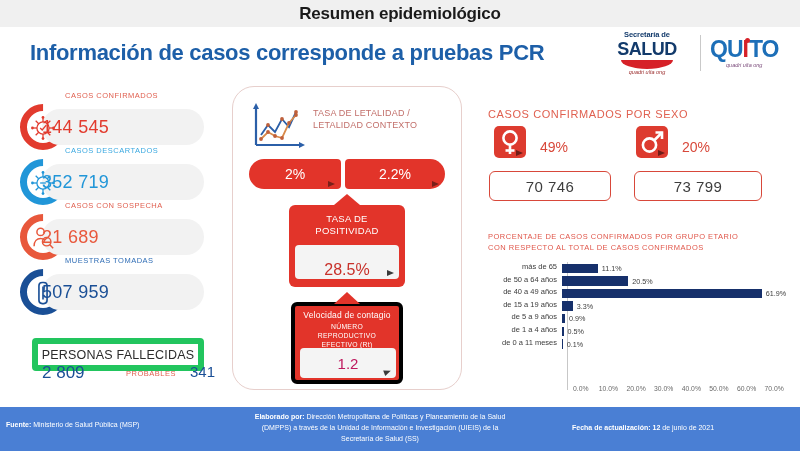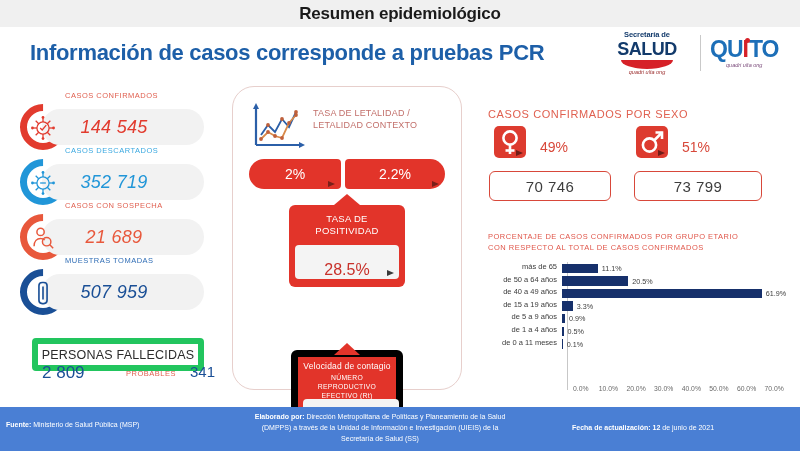--- a/index.html
+++ b/index.html
@@ -54,22 +54,22 @@
   .stat .ring{
     position:absolute;left:0;top:4px;width:46px;height:46px;border-radius:50%;
     border:7px solid #e23b2e;border-right-color:transparent;
     transform:rotate(-45deg);box-sizing:border-box;
   }
   .stat.blue .ring{border-color:#2196d8;border-right-color:transparent;}
   .stat.navy .ring{border-color:#1a4f96;border-right-color:transparent;}
   .stat .pill{
     position:absolute;left:22px;top:9px;width:162px;height:36px;
     background:#f2f2f2;border-radius:18px;
-    display:flex;align-items:center;justify-content:center;
-    box-sizing:border-box;padding-right:18px;font-style:italic;
+    display:flex;align-items:center;justify-content:flex-start;
+    box-sizing:border-box;padding-right:18px;
   }
   .stat .num{font-size:18px;color:#e23b2e;letter-spacing:0.3px;}
   .stat.blue .num{color:#2196d8;}
   .stat.navy .num{color:#1a4f96;}
   .stat.orange .num{color:#e8583c;}
   .stat .cap{
     position:absolute;left:45px;top:-9px;font-size:7.5px;color:#e06050;
     letter-spacing:0.5px;white-space:nowrap;
   }
   .stat.blue .cap{color:#3aa8e0;}
@@ -125,21 +125,21 @@
   }
   .posit-box .val{
     position:absolute;left:6px;top:40px;width:104px;height:34px;
     background:#f4f4f4;border-radius:4px;display:flex;align-items:center;justify-content:center;
   }
   .posit-box .val span{font-size:16px;color:#c8312a;margin-top:16px;}
   .posit-box .val .pill-arrow{border-left-color:#3a3a3a;right:5px;bottom:3px;}
 
   .vel-box{
     position:absolute;left:58px;top:215px;width:112px;height:82px;
-    background:#e2342a;border:7px solid #000000;border-radius:6px;box-sizing:border-box;margin-top:48px;
+    background:#e2342a;border:4px solid #000000;border-radius:6px;box-sizing:border-box;
   }
   .vel-box .notch{
     position:absolute;left:50%;top:-14px;margin-left:-13px;
     width:0;height:0;border-bottom:12px solid #e2342a;
     border-left:13px solid transparent;border-right:13px solid transparent;
   }
   .vel-box .t1{
     position:absolute;left:0;top:4px;width:100%;text-align:center;
     font-size:8.5px;color:#fff;letter-spacing:0.2px;
   }
@@ -414,21 +414,21 @@
   </div>
 
   <div class="sex-icon" style="left:636px;top:126px">
     <svg viewBox="0 0 32 32" width="32" height="32">
       <circle cx="13.5" cy="19" r="6.6" fill="none" stroke="#fff" stroke-width="2.6"></circle>
       <line x1="18.6" y1="14" x2="26" y2="6.5" stroke="#fff" stroke-width="2.6"></line>
       <polyline points="19.5,6.5 26,6.5 26,13" fill="none" stroke="#fff" stroke-width="2.6"></polyline>
     </svg>
     <i class="pill-arrow"></i>
   </div>
-  <div class="sex-pct" style="left:682px;top:139px">51%</div>
+  <div class="sex-pct" style="left:682px;top:139px">20%</div>
   <div class="sex-num-box" style="left:634px;top:171px;width:126px">
     <span>73 799</span>
   </div>
 
   <div class="age-title">
     <div>PORCENTAJE  DE CASOS CONFIRMADOS  POR GRUPO ETARIO</div>
     <div>CON RESPECTO AL TOTAL DE CASOS CONFIRMADOS</div>
   </div>
 
   <div class="chart">

